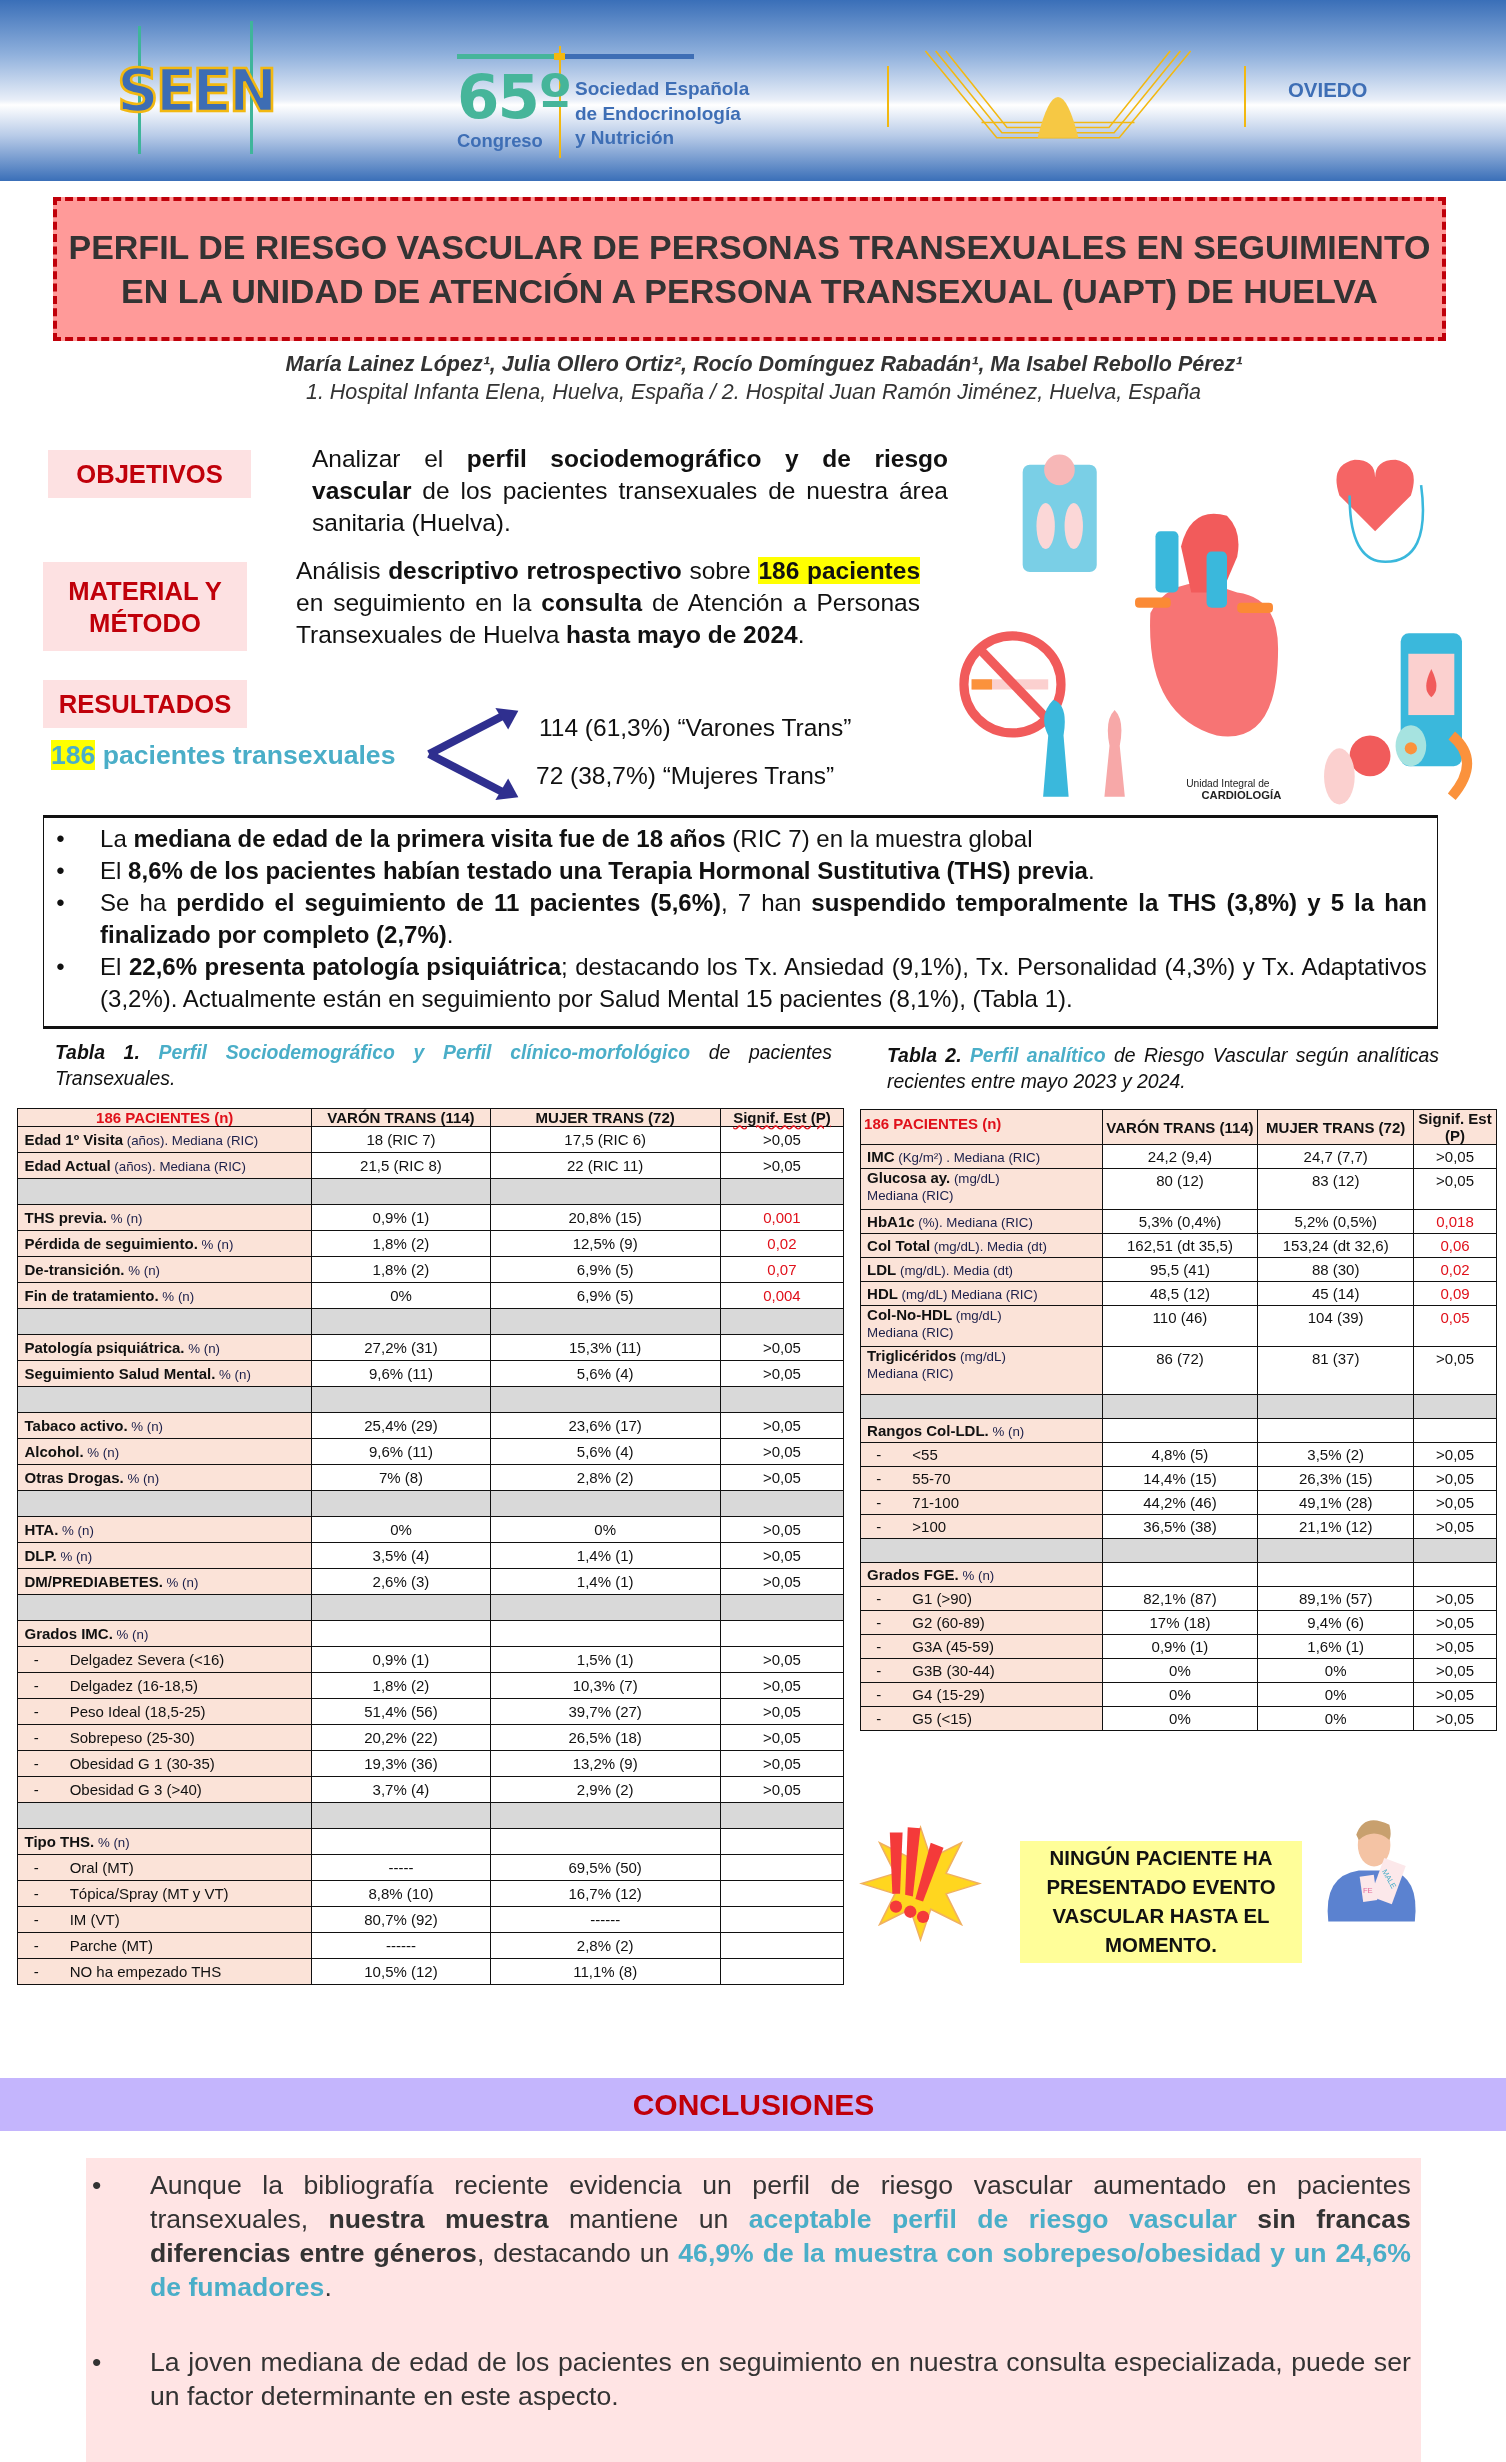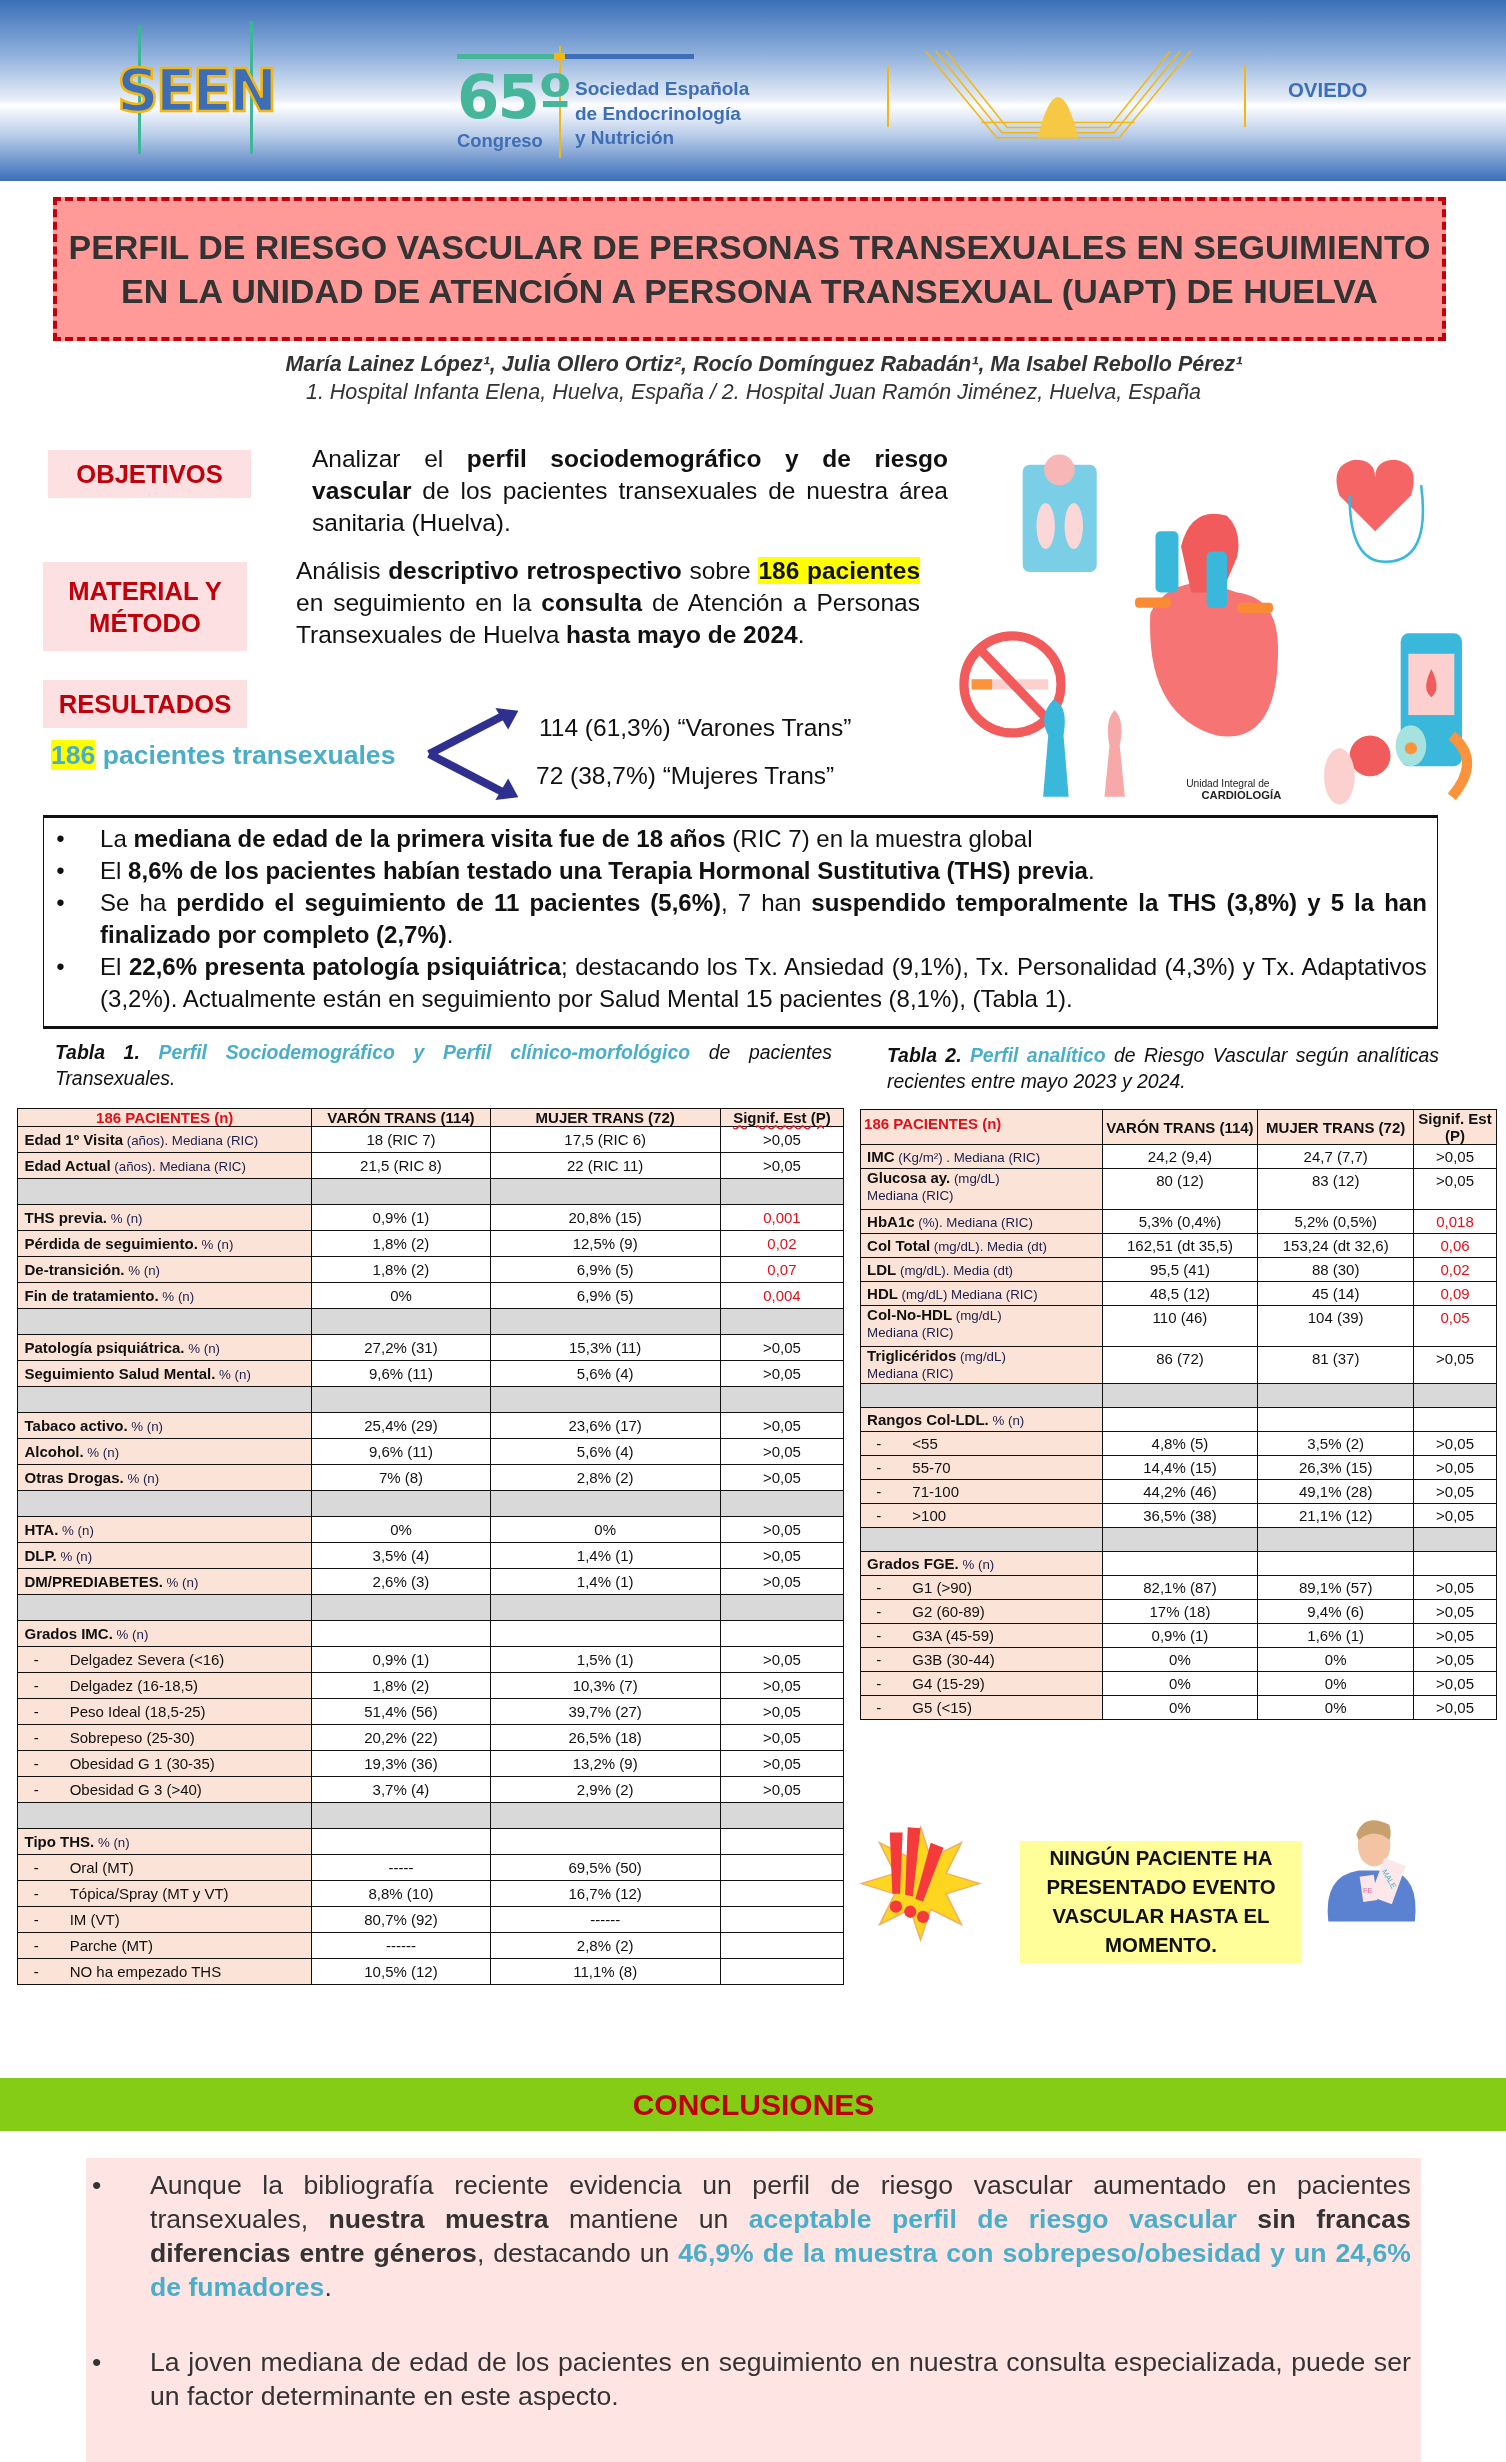--- a/index.html
+++ b/index.html
@@ -82,21 +82,21 @@
 
   
   .callout {
     position: absolute; left: 1020px; top: 1841px; width: 282px; height: 122px;
     background: #fffe99; display: flex; align-items: center; justify-content: center; text-align: center;
     font-weight: bold; font-size: 20.4px; line-height: 29px; color: #111;
   }
 
   
   .concl-header {
-    position: absolute; left: 0; top: 2078px; width: 1507px; height: 53px; background: #84cc16;
+    position: absolute; left: 0; top: 2078px; width: 1507px; height: 53px; background: #c4b5fd;
     display: flex; align-items: center; justify-content: center;
     font-weight: bold; font-size: 30px; color: #c0000a;
   }
   .concl-body {
     position: absolute; left: 86px; top: 2158px; width: 1335px; height: 315px; background: #ffe4e4;
     padding: 0 10.2px 0 0; color: #333;
   }
   .concl-body li { list-style: none; position: relative; padding-left: 64px; font-size: 26.6px; line-height: 34px; text-align: justify; }
   .concl-body li .bullet { position: absolute; left: 6.1px; top: 0; }
   .concl-body .blue { color: #4aaec8; font-weight: bold; }
@@ -503,21 +503,21 @@
         <td>48,5 (12)</td>
         <td>45 (14)</td>
         <td class="sig-red">0,09</td>
       </tr>
       <tr style="height: 41px;">
         <td class="lbl" style="vertical-align: top;"><span class="strong">Col-No-HDL</span><span class="unit"> (mg/dL)</span><br><span class="unit">Mediana (RIC)</span></td>
         <td style="vertical-align: top; padding-top: 3.1px;">110 (46)</td>
         <td style="vertical-align: top; padding-top: 3.1px;">104 (39)</td>
         <td class="sig-red" style="vertical-align: top; padding-top: 3.1px;">0,05</td>
       </tr>
-      <tr style="height: 37px;">
+      <tr style="height: 48px;">
         <td class="lbl" style="vertical-align: top;"><span class="strong">Triglicéridos</span><span class="unit"> (mg/dL)</span><br><span class="unit">Mediana (RIC)</span></td>
         <td style="vertical-align: top; padding-top: 3.1px;">86 (72)</td>
         <td style="vertical-align: top; padding-top: 3.1px;">81 (37)</td>
         <td style="vertical-align: top; padding-top: 3.1px;">&gt;0,05</td>
       </tr>
       <tr class="spacer" style="height: 24px;">
         <td></td>
         <td></td>
         <td></td>
         <td></td>

